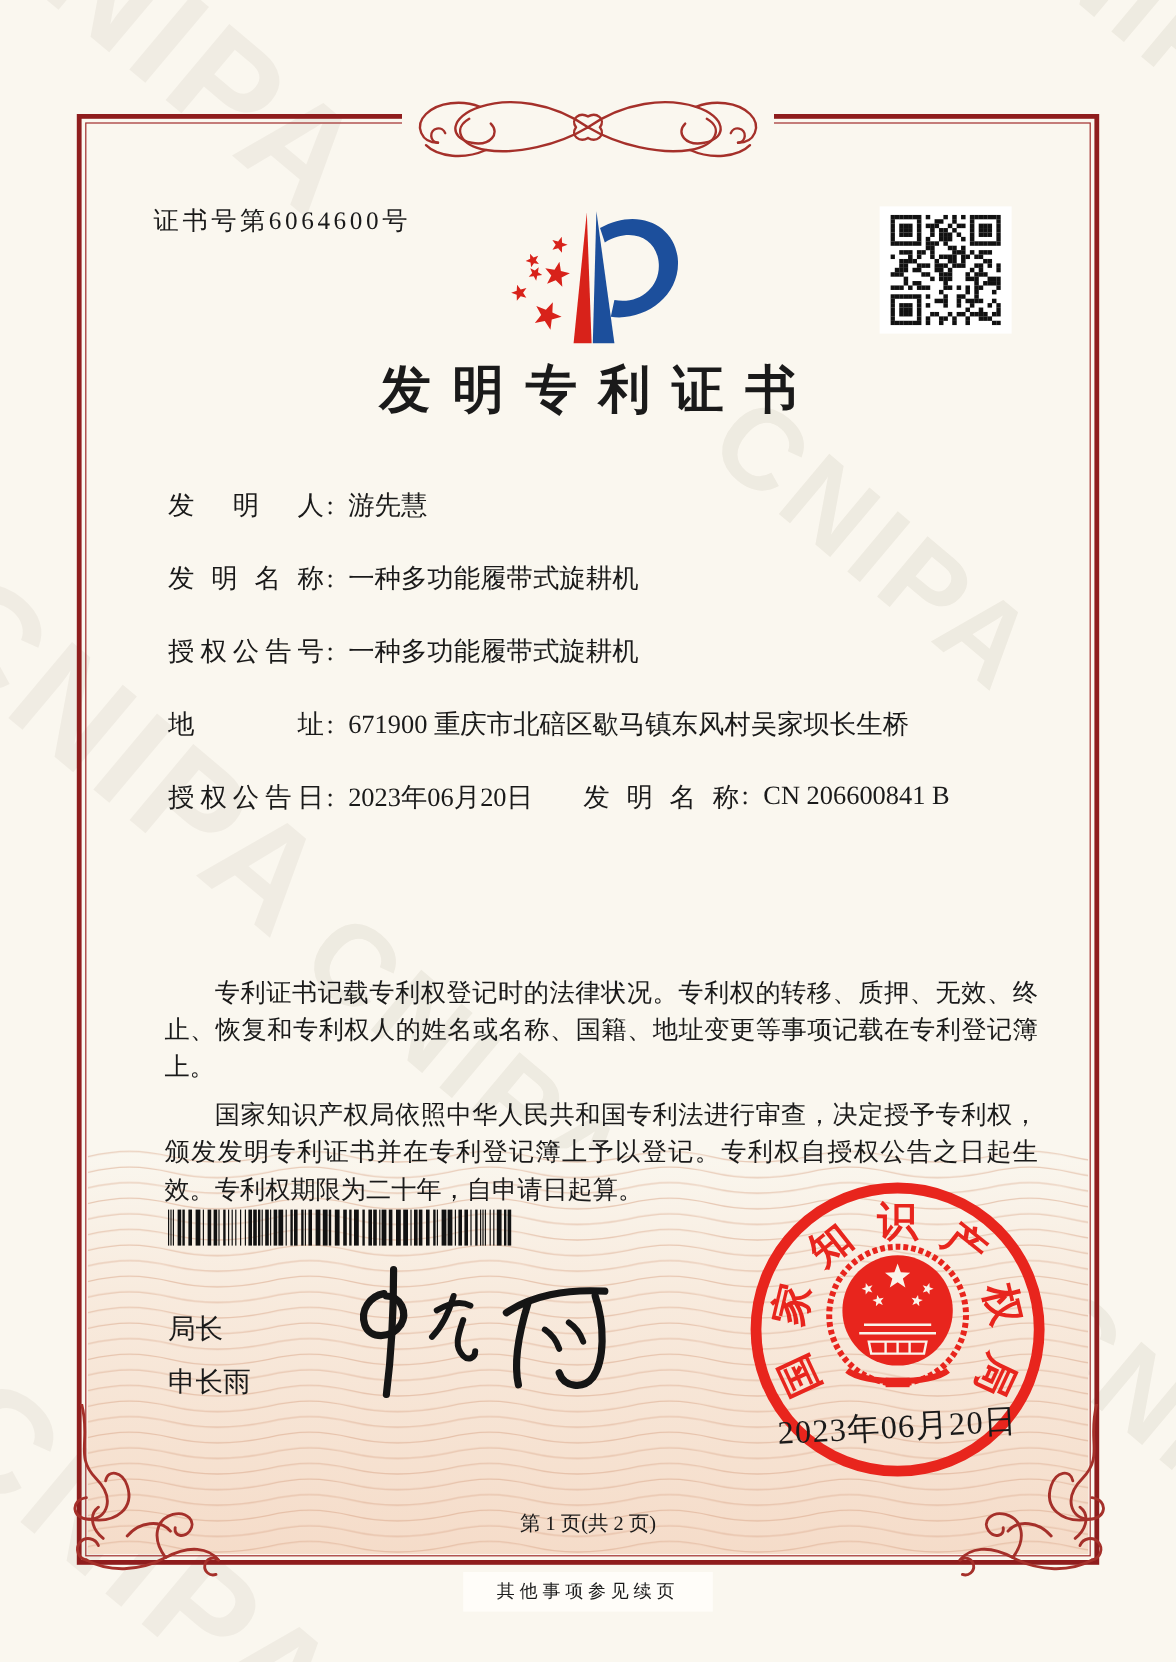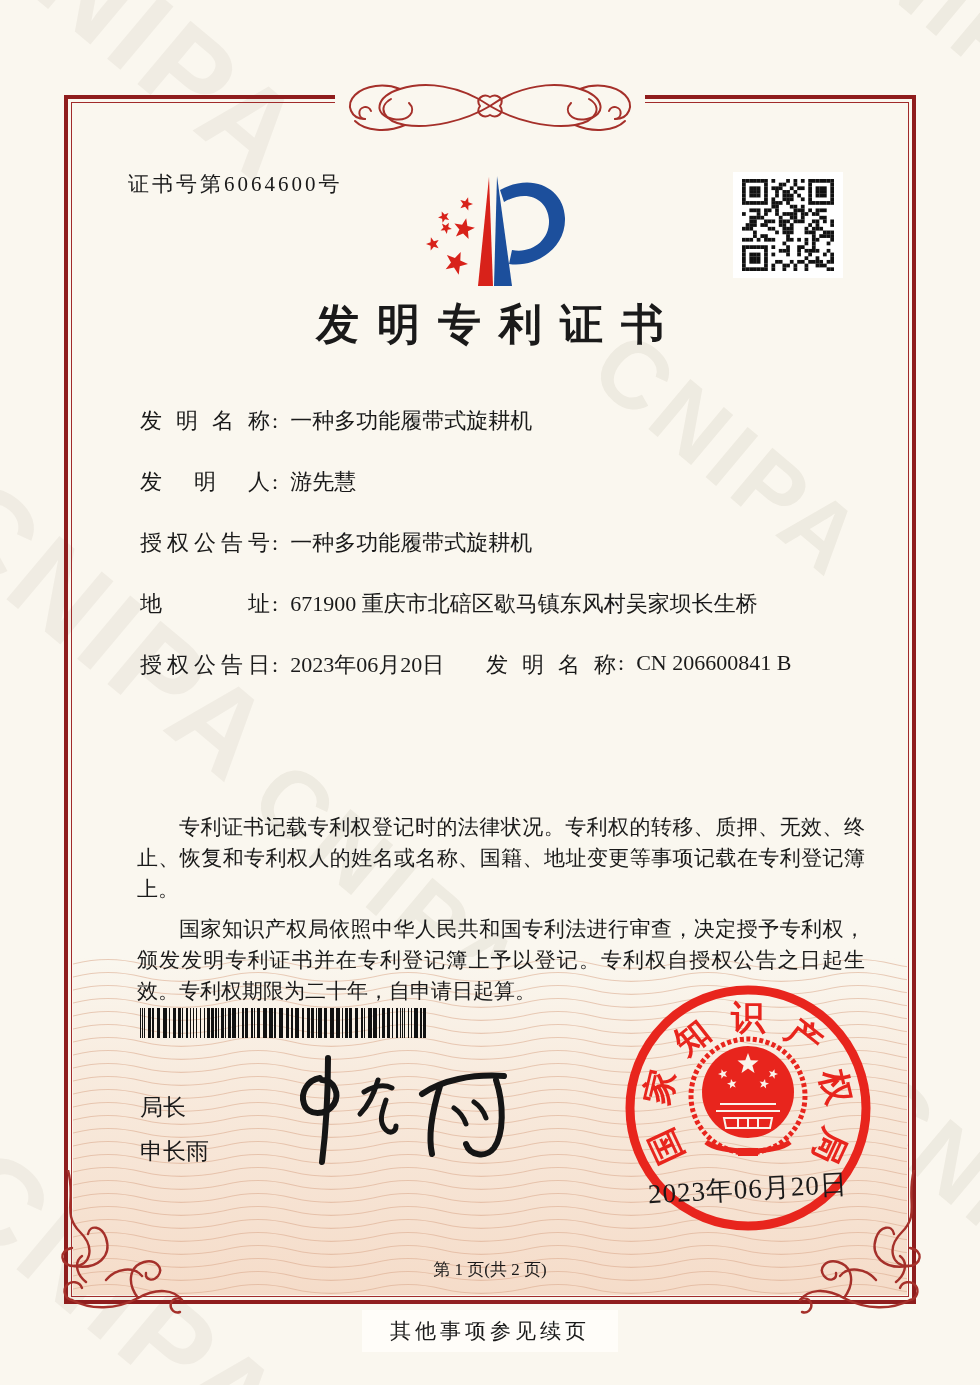--- a/index.html
+++ b/index.html
@@ -40,21 +40,21 @@
   
   .barcode{position:absolute;left:140px;top:1008px;width:292px;height:30px;font-size:0;}
   .barcode i{display:inline-block;height:30px;background:#111;}
   .barcode b{display:inline-block;height:30px;}
   .officer-title{position:absolute;left:140px;top:1092px;font-size:23px;
                  font-family:"Liberation Sans","DejaVu Sans",sans-serif;}
   .officer-name{position:absolute;left:140px;top:1136px;font-size:23px;
                 font-family:"Liberation Sans","DejaVu Sans",sans-serif;}
   .page-info{position:absolute;left:0;top:1258px;width:100%;text-align:center;font-size:17px;}
   .cont-box{position:absolute;left:50%;top:1310px;transform:translateX(-50%);
-            background:#fffdf9;padding:7px 28px;font-size:21px;letter-spacing:4px;font-family:Liberation Mono, monospace;}
+            background:#fffdf9;padding:7px 28px;font-size:15px;letter-spacing:4px;font-family:Liberation Mono, monospace;}
   
   .orn path{stroke:#a5302a;fill:none;stroke-linecap:round;}
 </style>
 </head>
 <body>
 
 <div class="wm big" style="left:-60px;top:-40px;">CNIPA</div>
 <div class="wm" style="left:790px;top:-50px;">CNIPA</div>
 <div class="wm" style="left:570px;top:400px;">CNIPA</div>
 <div class="wm big" style="left:-90px;top:560px;">CNIPA</div>
@@ -431,24 +431,24 @@
       <rect x="14.72" y="88.32" width="3.75" height="3.75" fill="#111"></rect>
       <rect x="18.40" y="88.32" width="3.75" height="3.75" fill="#111"></rect>
       <rect x="22.08" y="88.32" width="3.75" height="3.75" fill="#111"></rect>
     </svg>
 </div>
 
 <div class="title">发明专利证书</div>
 
 <div class="fields">
   <div class="frow">
-    <span class="flabel">发明名称</span><span class="fcolon">:</span><span>一种多功能履带式旋耕机</span>
+    <span class="flabel">发明人</span><span class="fcolon">:</span><span>游先慧</span>
   </div>
   <div class="frow">
-    <span class="flabel">发明人</span><span class="fcolon">:</span><span>游先慧</span>
+    <span class="flabel">发明名称</span><span class="fcolon">:</span><span>一种多功能履带式旋耕机</span>
   </div>
   <div class="frow">
     <span class="flabel">授权公告号</span><span class="fcolon">:</span><span>一种多功能履带式旋耕机</span>
   </div>
   <div class="frow">
     <span class="flabel">地址</span><span class="fcolon">:</span><span>671900 重庆市北碚区歇马镇东风村吴家坝长生桥</span>
   </div>
   <div class="frow grant">
     <span>
       <span class="flabel">授权公告日</span><span class="fcolon">:</span><span>2023年06月20日</span>

